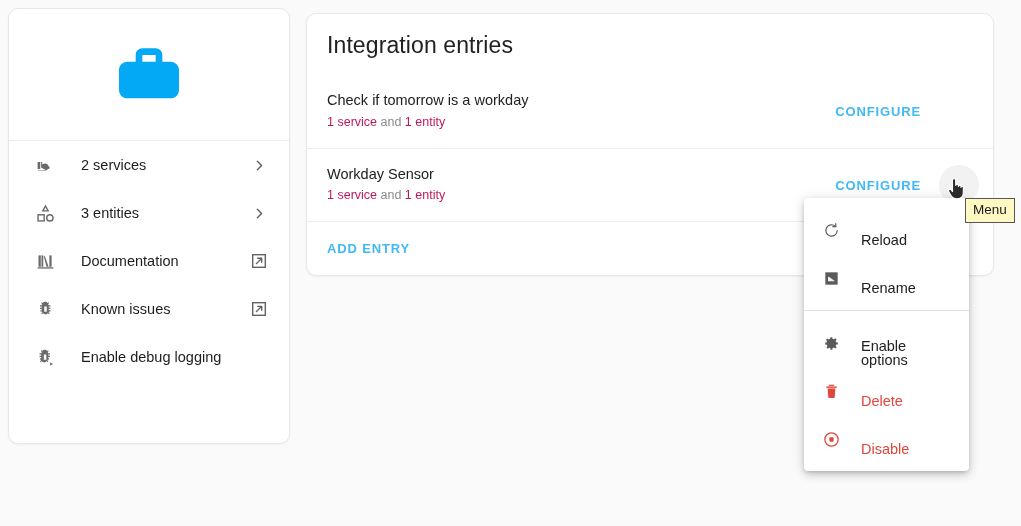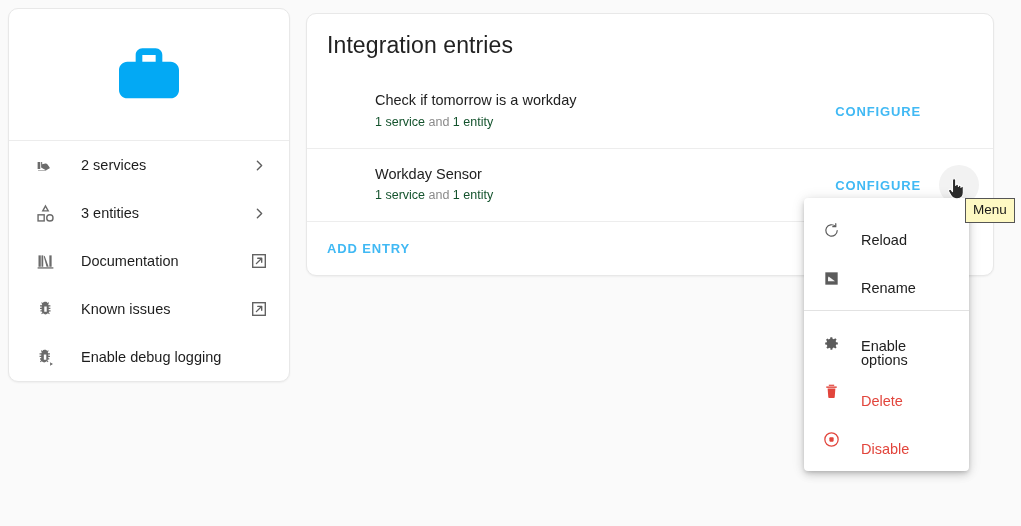--- a/index.html
+++ b/index.html
@@ -16,21 +16,21 @@
     background: #ffffff;
     border-radius: 10px;
     border: 1px solid #e8e8e8;
     box-shadow: 0 1px 2px rgba(0,0,0,0.05);
   }
 
   
   .sidebar {
     position: absolute;
     left: 8px; top: 8px;
-    width: 282px; height: 374px;
+    width: 282px; height: 436px;
     overflow: hidden;
   }
   .logo-area {
     height: 132px;
     display: flex; align-items: center; justify-content: center;
     border-bottom: 1px solid #ececec;
   }
   .briefcase { display: block; }
 
   .nav-list { padding: 0; }
@@ -75,34 +75,34 @@
     padding: 18px 20px 16px 20px;
     letter-spacing: 0.1px;
   }
   .entry-row {
     display: flex; align-items: center;
     height: 73px;
     padding: 0 14px 0 20px;
     border-top: 1px solid #ededed;
   }
   .entry-row.first { border-top: none; }
-  .entry-texts { flex: 1 1 auto; min-width: 0; margin-left: 48px; }
+  .entry-texts { flex: 1 1 auto; min-width: 0; }
   .entry-title {
     font-size: 14.5px;
     color: #212121;
     line-height: 1.35;
   }
   .entry-sub {
     font-size: 12.5px;
     line-height: 1.5;
     margin-top: 2px;
     color: #8a8a8a;
   }
   .entry-sub a {
-    color: #14532d;
+    color: #be185d;
     text-decoration: none;
     cursor: pointer;
   }
   .configure-btn {
     font-size: 13px;
     font-weight: bold;
     letter-spacing: 0.85px;
     color: #41b9f4;
     background: none;
     border: none;

